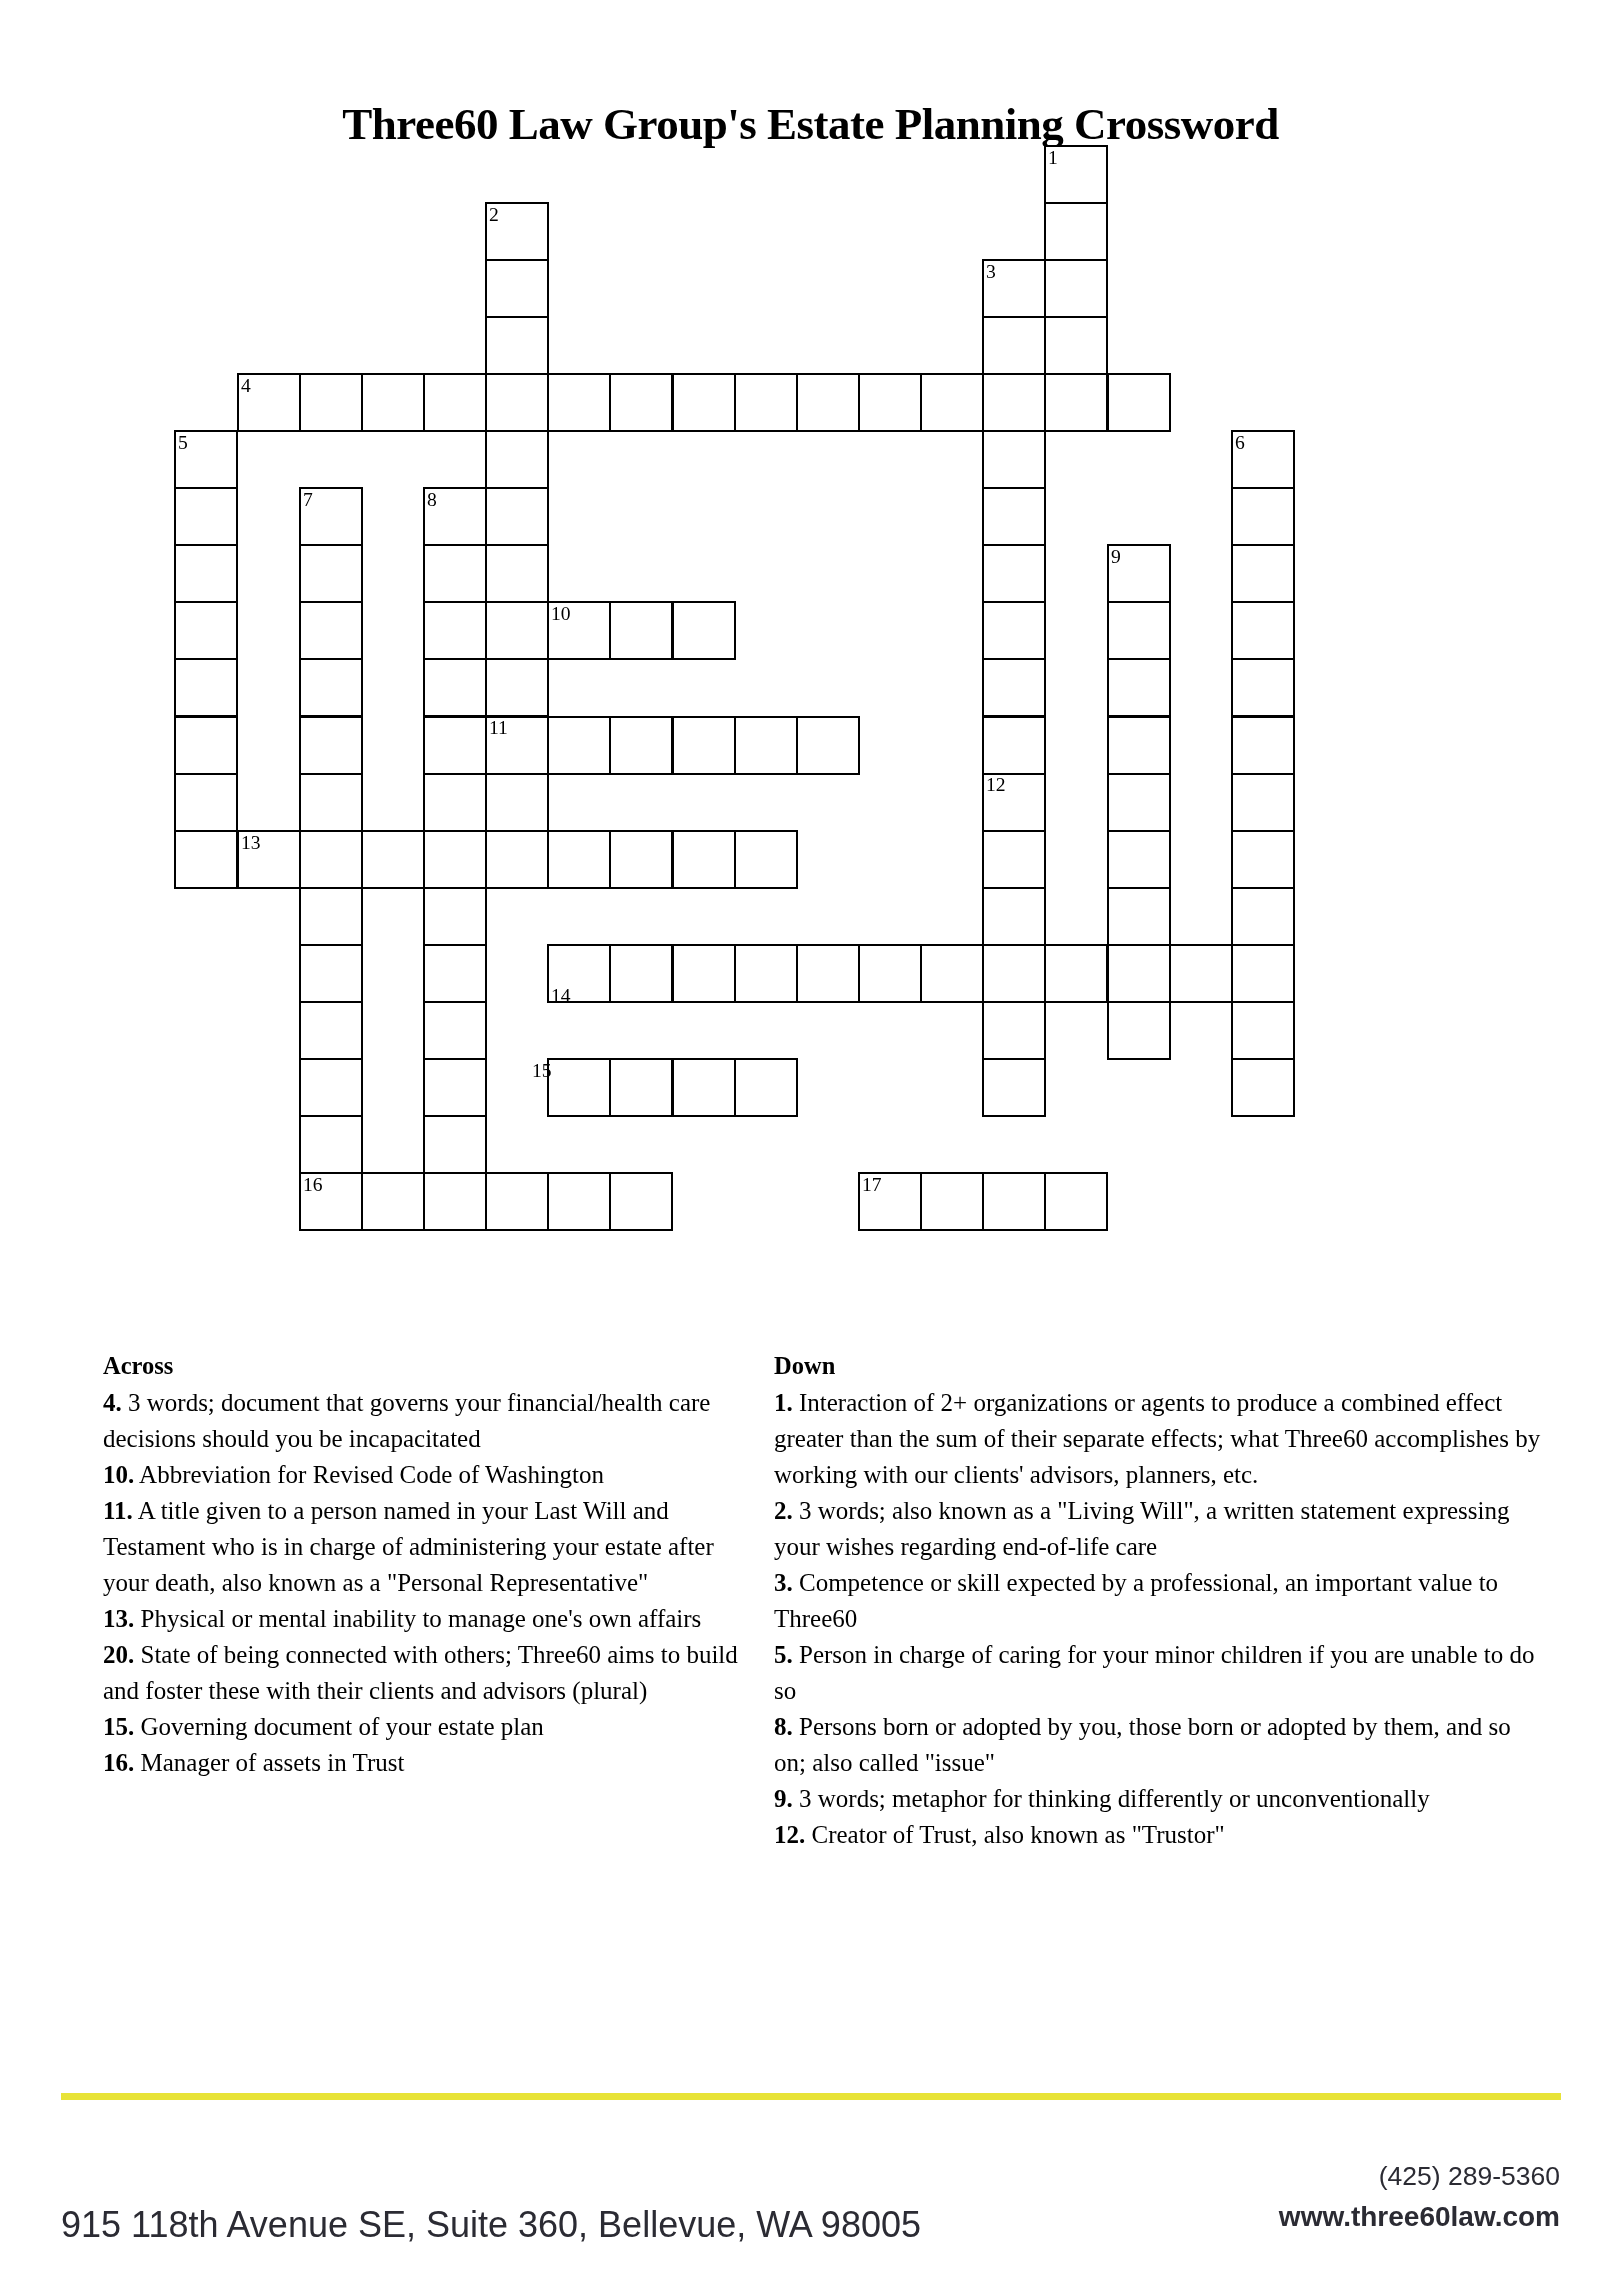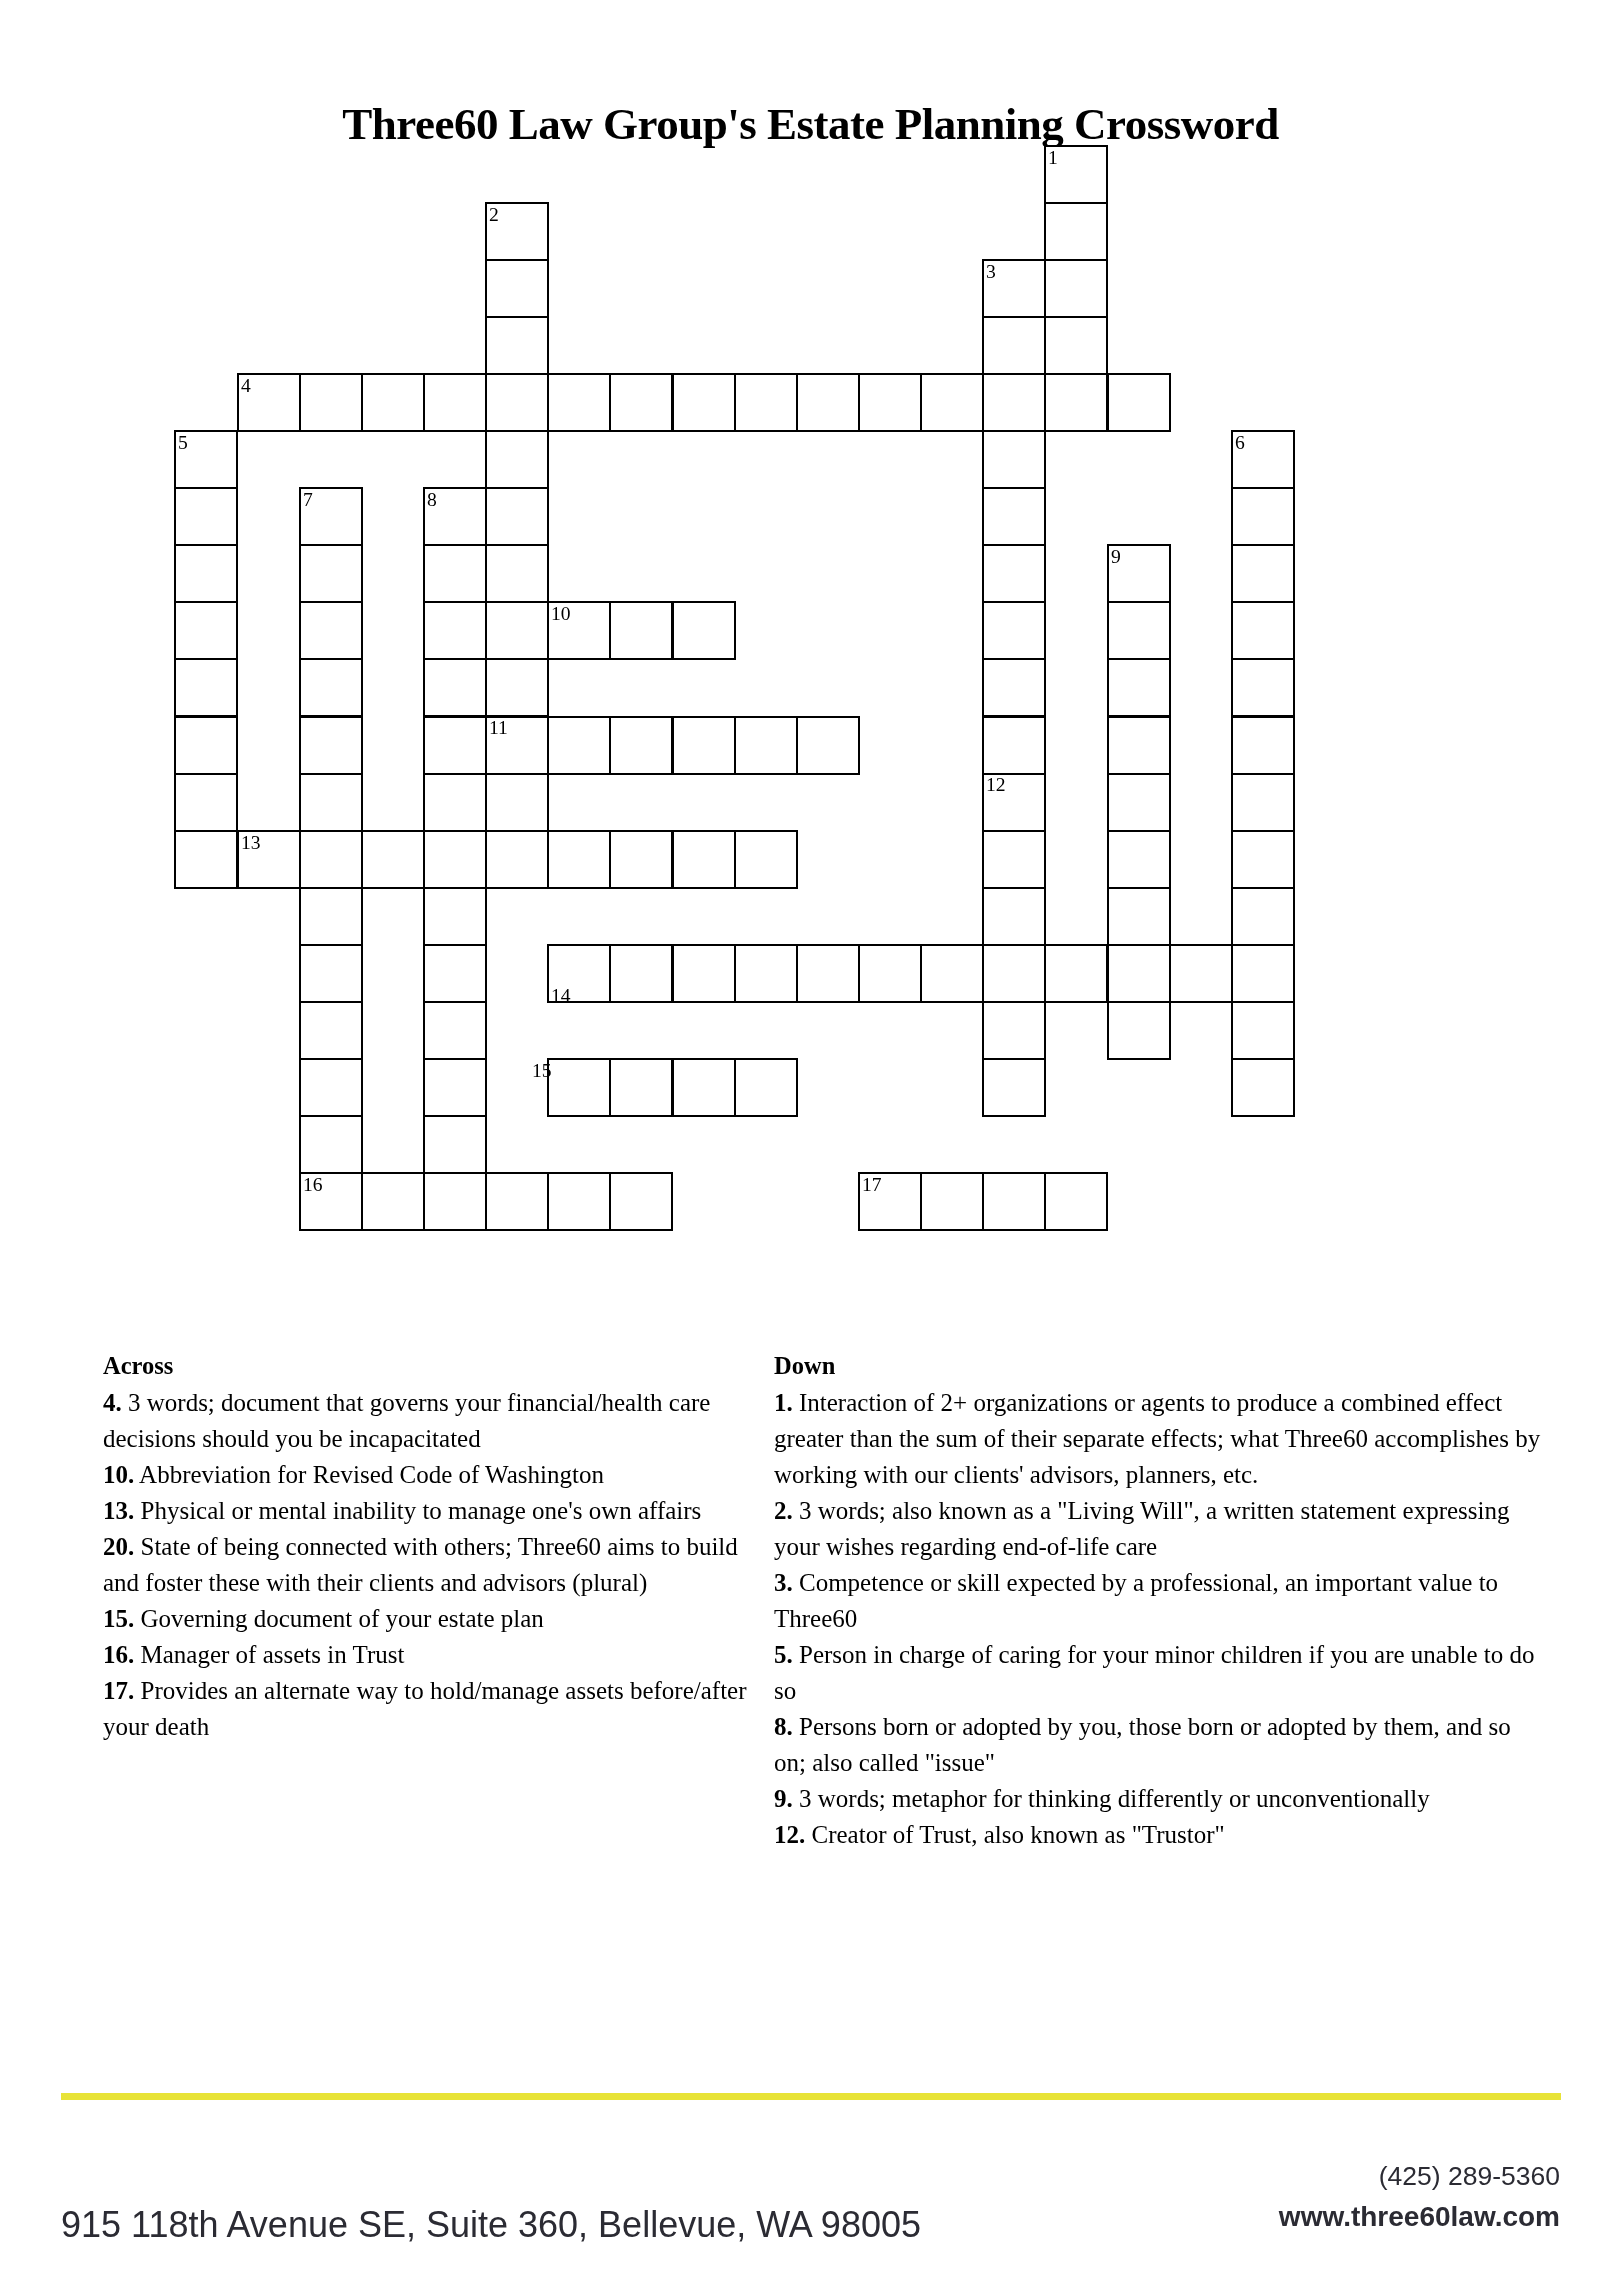--- a/index.html
+++ b/index.html
@@ -229,25 +229,25 @@
     <div class="cellnum" style="left: 303px; top: 1175px;">16</div>
     <div class="cellnum" style="left: 862px; top: 1175px;">17</div>
   </div>
 
 <div id="clues">
   <div class="clue-col" id="across-col">
     <div class="clue-head">Across</div>
     <div id="across-list">
         <p class="clue-line"><b>4.</b><span> 3 words; document that governs your financial/health care decisions should you be incapacitated</span></p>
         <p class="clue-line"><b>10.</b><span> Abbreviation for Revised Code of Washington</span></p>
+        <p class="clue-line"><b>11.</b><span> A title given to a person named in your Last Will and Testament who is in charge of administering your estate after your death, also known as a "Personal Representative"</span></p>
         <p class="clue-line"><b>13.</b><span> Physical or mental inability to manage one's own affairs</span></p>
         <p class="clue-line"><b>20.</b><span> State of being connected with others; Three60 aims to build and foster these with their clients and advisors (plural)</span></p>
         <p class="clue-line"><b>15.</b><span> Governing document of your estate plan</span></p>
         <p class="clue-line"><b>16.</b><span> Manager of assets in Trust</span></p>
-        <p class="clue-line"><b>17.</b><span> Provides an alternate way to hold/manage assets before/after your death</span></p>
       </div>
   </div>
   <div class="clue-col" id="down-col">
     <div class="clue-head">Down</div>
     <div id="down-list">
         <p class="clue-line"><b>1.</b><span> Interaction of 2+ organizations or agents to produce a combined effect greater than the sum of their separate effects; what Three60 accomplishes by working with our clients' advisors, planners, etc.</span></p>
         <p class="clue-line"><b>2.</b><span> 3 words; also known as a "Living Will", a written statement expressing your wishes regarding end-of-life care</span></p>
         <p class="clue-line"><b>3.</b><span> Competence or skill expected by a professional, an important value to Three60</span></p>
         <p class="clue-line"><b>5.</b><span> Person in charge of caring for your minor children if you are unable to do so</span></p>
         <p class="clue-line"><b>8.</b><span> Persons born or adopted by you, those born or adopted by them, and so on; also called "issue"</span></p>

